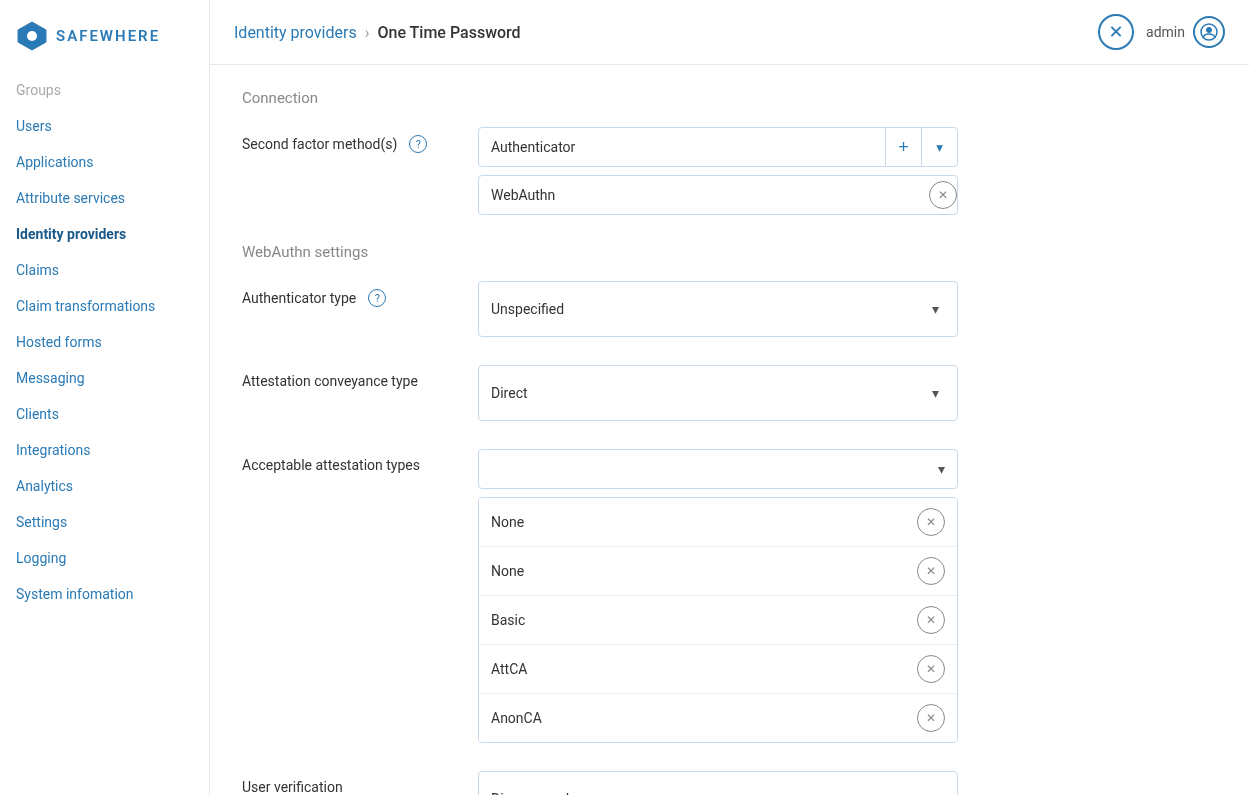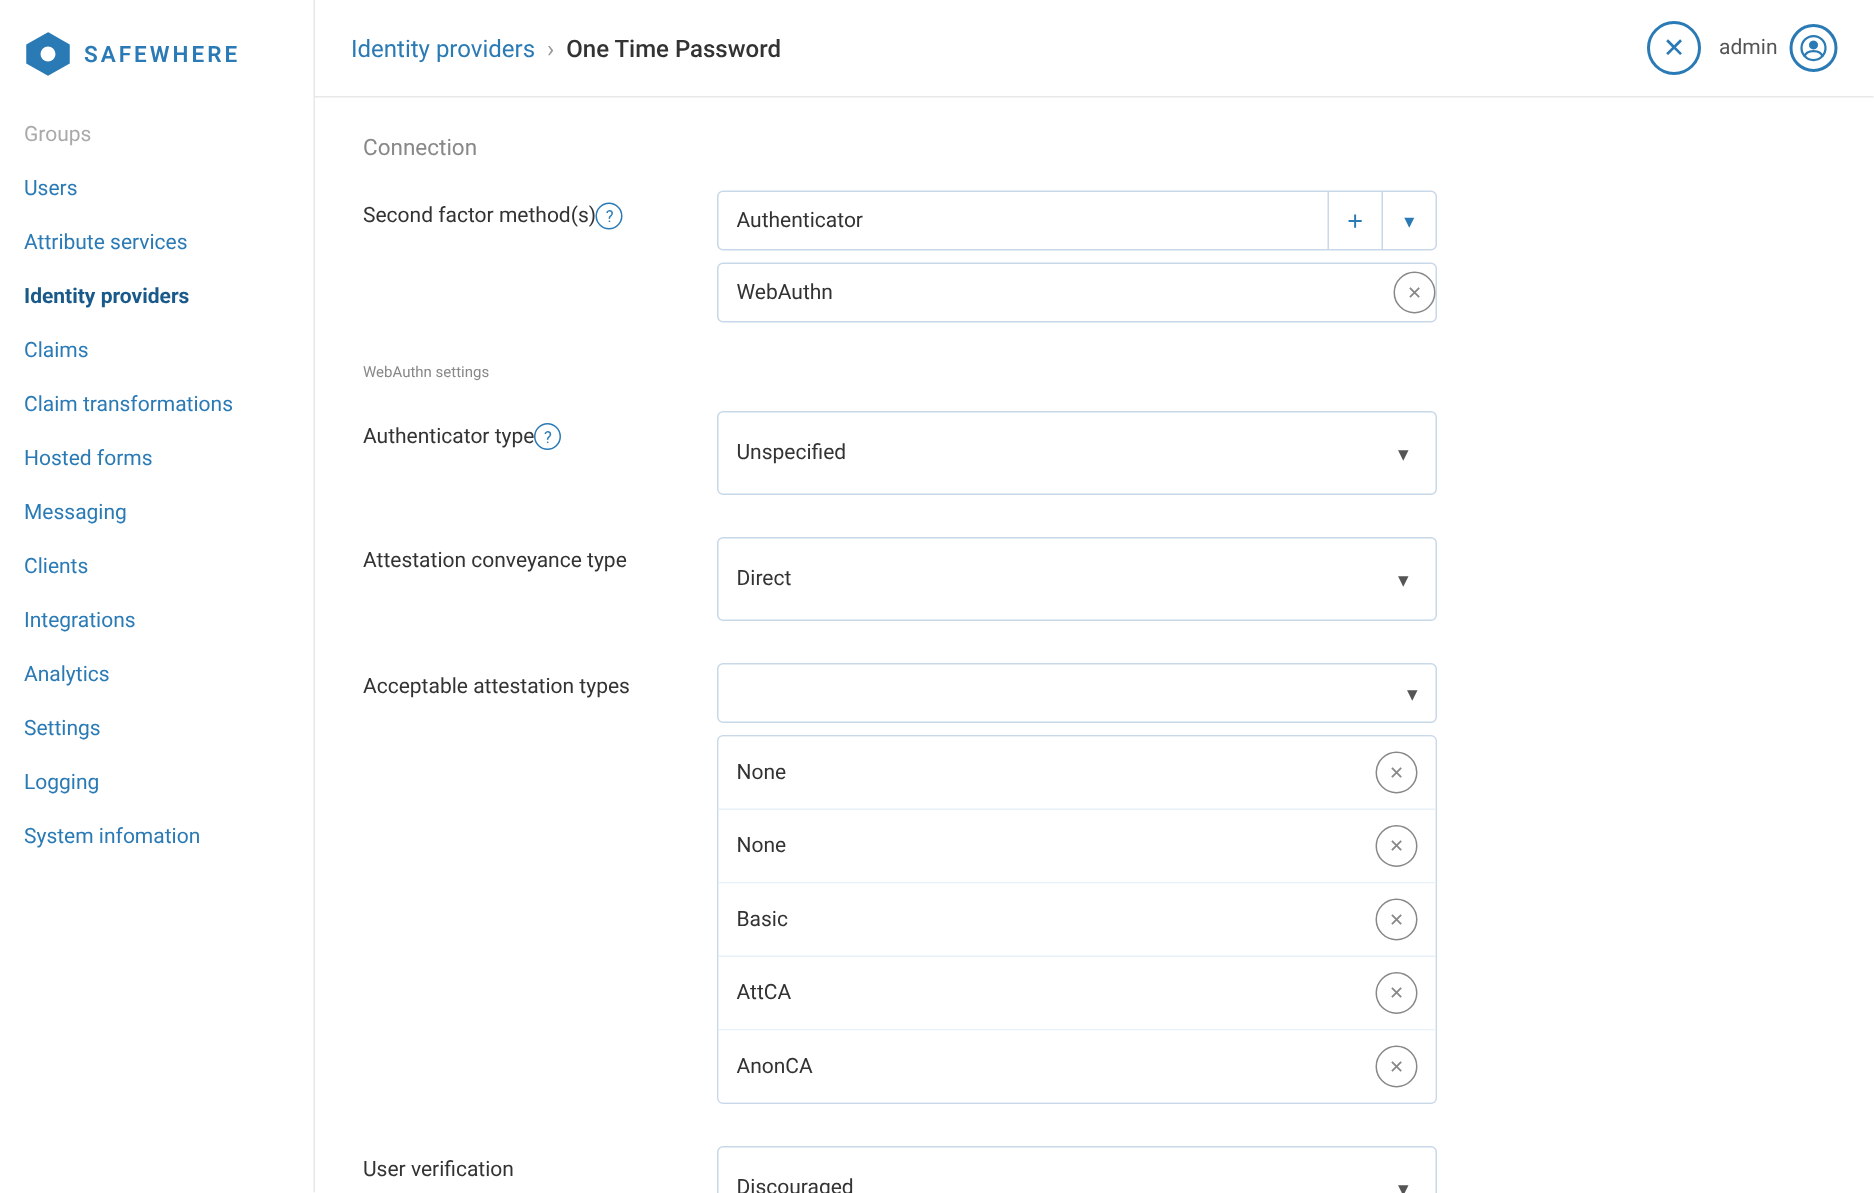--- a/index.html
+++ b/index.html
@@ -143,21 +143,21 @@
     
     .form-row {
       display: flex;
       align-items: flex-start;
       margin-bottom: 20px;
       gap: 16px;
     }
     .form-label-group {
       display: flex;
       align-items: center;
-      gap: 0;
+      gap: 12px;
       min-width: 220px;
       padding-top: 8px;
     }
     .form-label {
       font-size: 14px;
       color: #333;
       font-weight: 400;
     }
     .help-icon {
       width: 18px;
@@ -264,21 +264,21 @@
       background: #fff;
     }
     .attestation-item:last-child { border-bottom: none; }
     .attestation-name {
       flex: 1;
       font-size: 14px;
       color: #333;
     }
 
     .webauthn-section-title {
-      font-size: 10px;
+      font-size: 15px;
       color: #888;
       margin-bottom: 20px;
       margin-top: 10px;
       font-weight: 400;
     }
 
     
     .dropdown-trigger {
       display: flex;
       align-items: center;
@@ -302,20 +302,21 @@
   <div class="sidebar-logo">
     <svg class="logo-icon" viewBox="0 0 32 32" fill="none" xmlns="http://www.w3.org/2000/svg">
       <polygon points="16,2 30,10 30,22 16,30 2,22 2,10" fill="#2a7ab5" stroke="#2a7ab5" stroke-width="1"></polygon>
       <circle cx="16" cy="16" r="5" fill="white"></circle>
     </svg>
     <span class="logo-text">SAFEWHERE</span>
   </div>
   <nav class="sidebar-nav">
     <a class="sidebar-item inactive">Groups</a>
     <a class="sidebar-item">Users</a>
+    <a class="sidebar-item">Applications</a>
     <a class="sidebar-item">Attribute services</a>
     <a class="sidebar-item active">Identity providers</a>
     <a class="sidebar-item">Claims</a>
     <a class="sidebar-item">Claim transformations</a>
     <a class="sidebar-item">Hosted forms</a>
     <a class="sidebar-item">Messaging</a>
     <a class="sidebar-item">Clients</a>
     <a class="sidebar-item">Integrations</a>
     <a class="sidebar-item">Analytics</a>
     <a class="sidebar-item">Settings</a>

